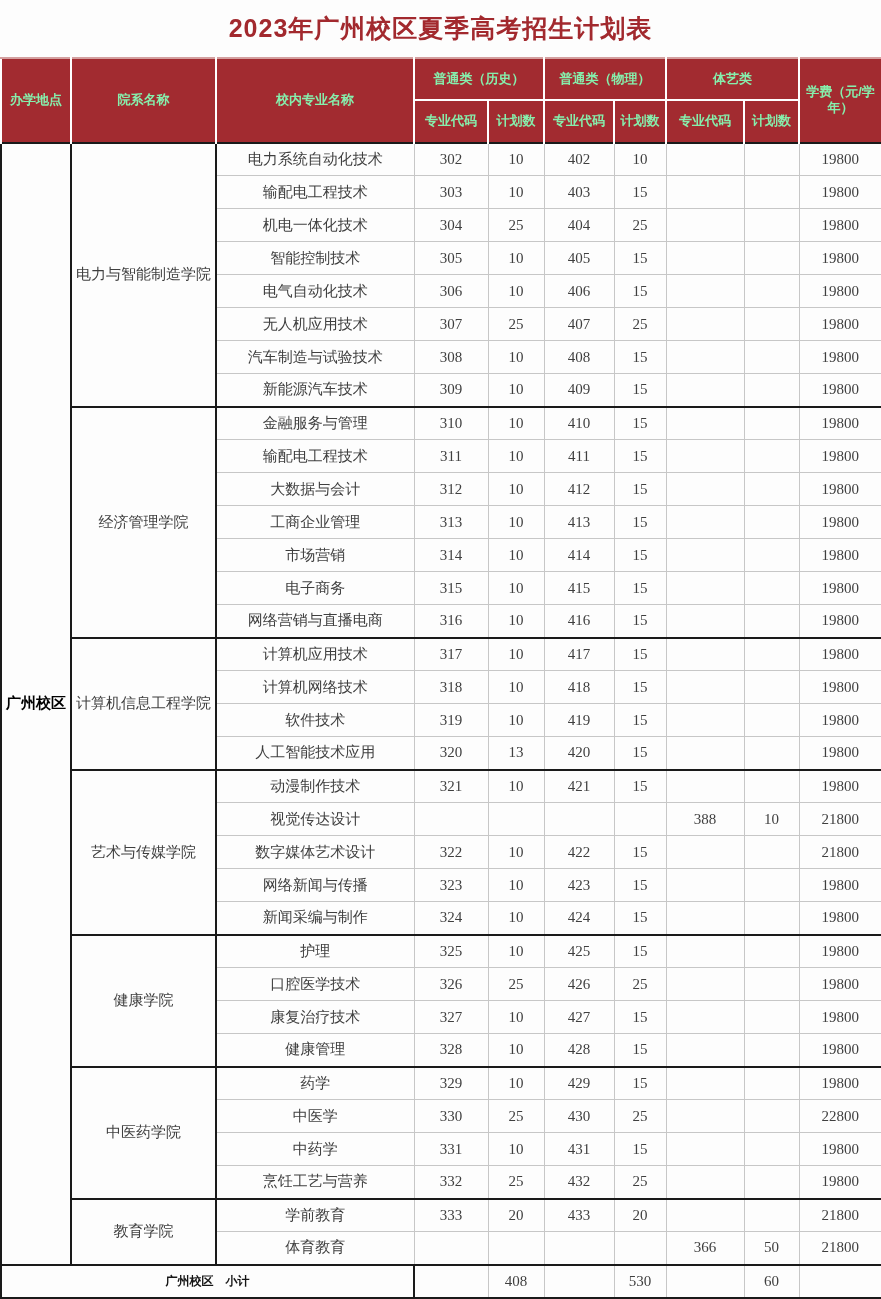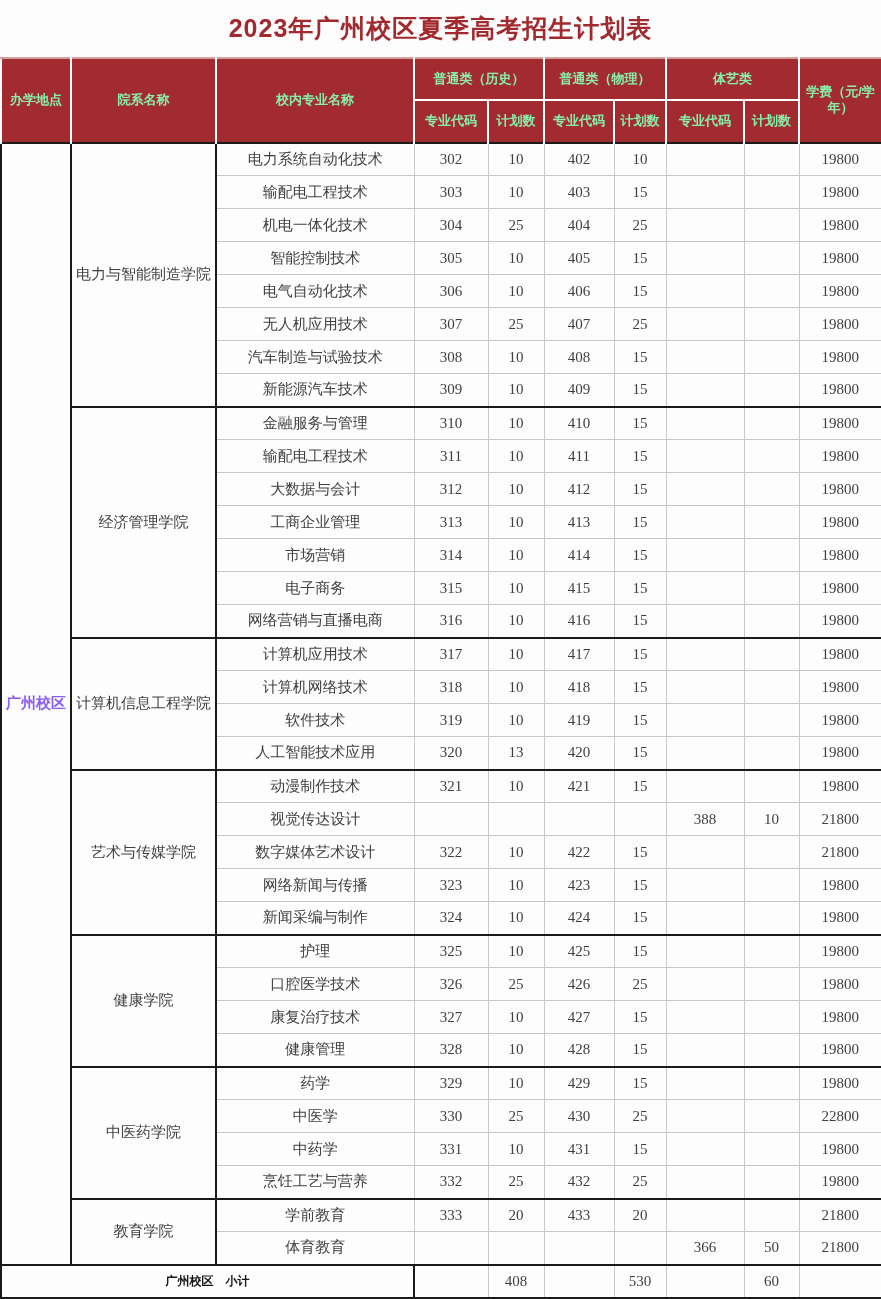--- a/index.html
+++ b/index.html
@@ -44,21 +44,21 @@
     font-size: 15px;
     color: #3f3f3f;
     padding: 0 2px;
     overflow: hidden;
   }
   tbody tr:first-child td { border-top: 2px solid #1a1a1a; }
   tbody tr.group-start td { border-top: 2px solid #1a1a1a; }
   td.campus {
     font-family: "Liberation Sans", sans-serif;
     font-weight: bold;
-    color: #8b5cf6;
+    color: #000000;
     font-size: 15px;
     border-left: 2px solid #1a1a1a;
     border-right: 2px solid #1a1a1a;
     border-bottom: 2px solid #1a1a1a;
   }
   td.college {
     border-right: 2px solid #1a1a1a;
     border-bottom: 2px solid #1a1a1a;
     margin-left: 20px;
   }

